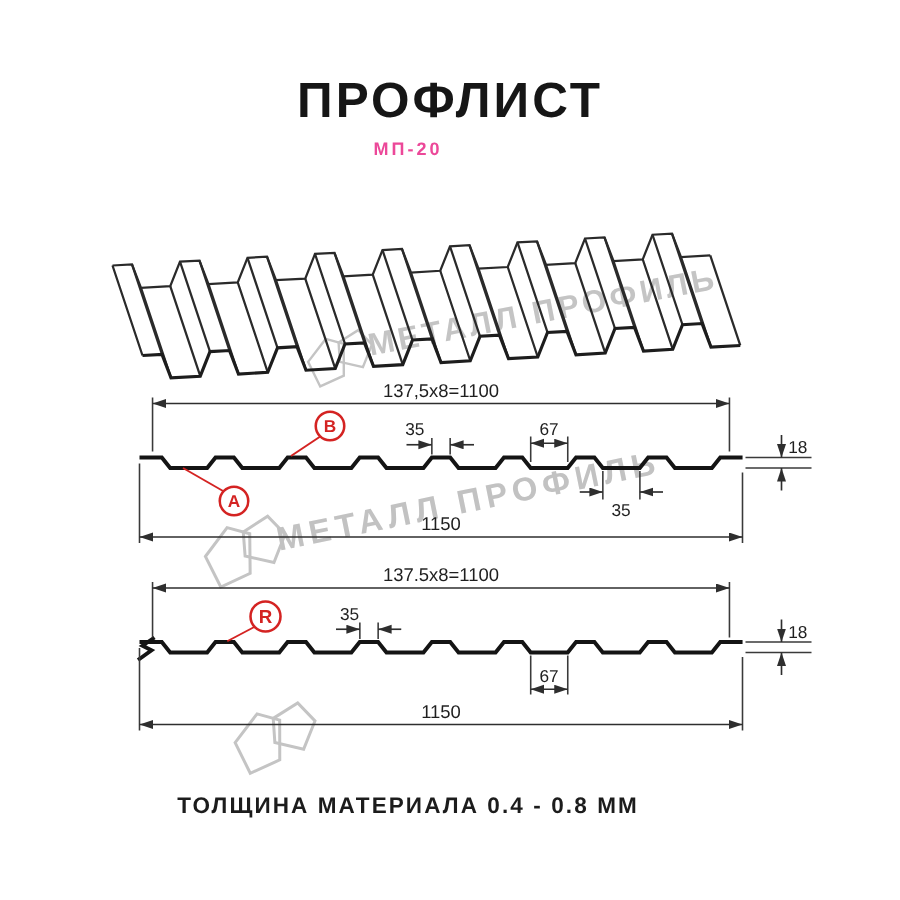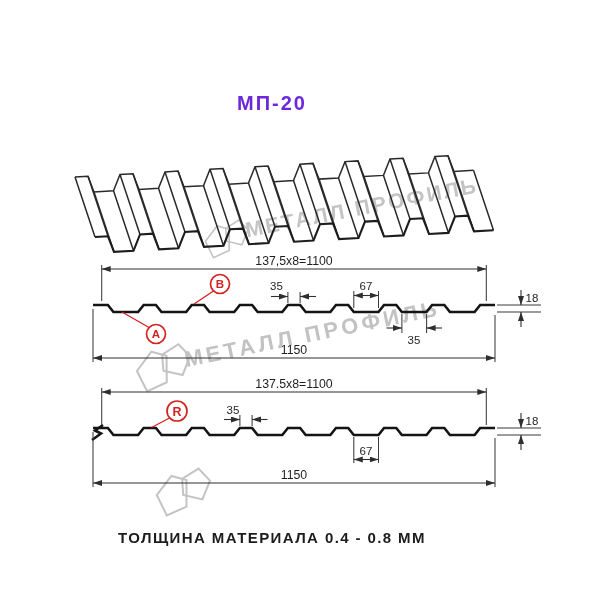--- a/index.html
+++ b/index.html
@@ -1,20 +1,20 @@
 <!DOCTYPE html>
 <html><head>
 <meta charset="utf-8">
 <style>
   html,body{margin:0;padding:0;background:#ffffff;width:600px;height:600px;overflow:hidden;}
   .stage{position:relative;width:600px;height:600px;background:#fff;font-family:"Liberation Sans",sans-serif;}
   .title{position:absolute;top:48px;left:0;width:600px;text-align:center;
          font-size:33px;font-weight:bold;letter-spacing:2px;color:#161616;}
   .subtitle{position:absolute;top:92px;left:0;width:544px;text-align:center;
-         font-size:20px;font-weight:bold;letter-spacing:2px;color:#6d28d9;}
+         font-size:12px;font-weight:bold;letter-spacing:2px;color:#ec4899;}
   .footer-note{position:absolute;top:529px;left:0;width:544px;text-align:center;
          font-size:15px;font-weight:bold;letter-spacing:1.4px;color:#1c1c1c;}
   svg{position:absolute;left:0;top:0;}
   svg text{font-family:"Liberation Sans",sans-serif;fill:#1f1f1f;}
   .dimtxt{font-size:12.3px;}
   .dimtxt-s{font-size:11.5px;}
   .lbl{font-size:11.5px;font-weight:bold;fill:#d42322;}
   .lblR{font-size:12.5px;font-weight:bold;fill:#d42322;}
   .wmtext{font-size:21px;font-weight:bold;fill:#c4c4c4;letter-spacing:2.5px;}
   .wmtext2{font-size:22px;font-weight:bold;fill:#c2c2c2;letter-spacing:3.5px;}
@@ -174,16 +174,17 @@
 
     <g>
       <line class="ext" x1="93" y1="432" x2="93" y2="487"></line>
       <line class="ext" x1="495" y1="438" x2="495" y2="487"></line>
       <line class="dim" x1="93" y1="483" x2="495" y2="483" marker-start="url(#arws)" marker-end="url(#arw)"></line>
       <text class="dimtxt" x="294" y="478.5" text-anchor="middle">1150</text>
     </g>
   </g>
 </svg>
 
+<div class="title">ПРОФЛИСТ</div>
 <div class="subtitle">МП-20</div>
 <div class="footer-note">ТОЛЩИНА МАТЕРИАЛА 0.4 - 0.8 ММ</div>
 
 </div>
 
 </body></html>

